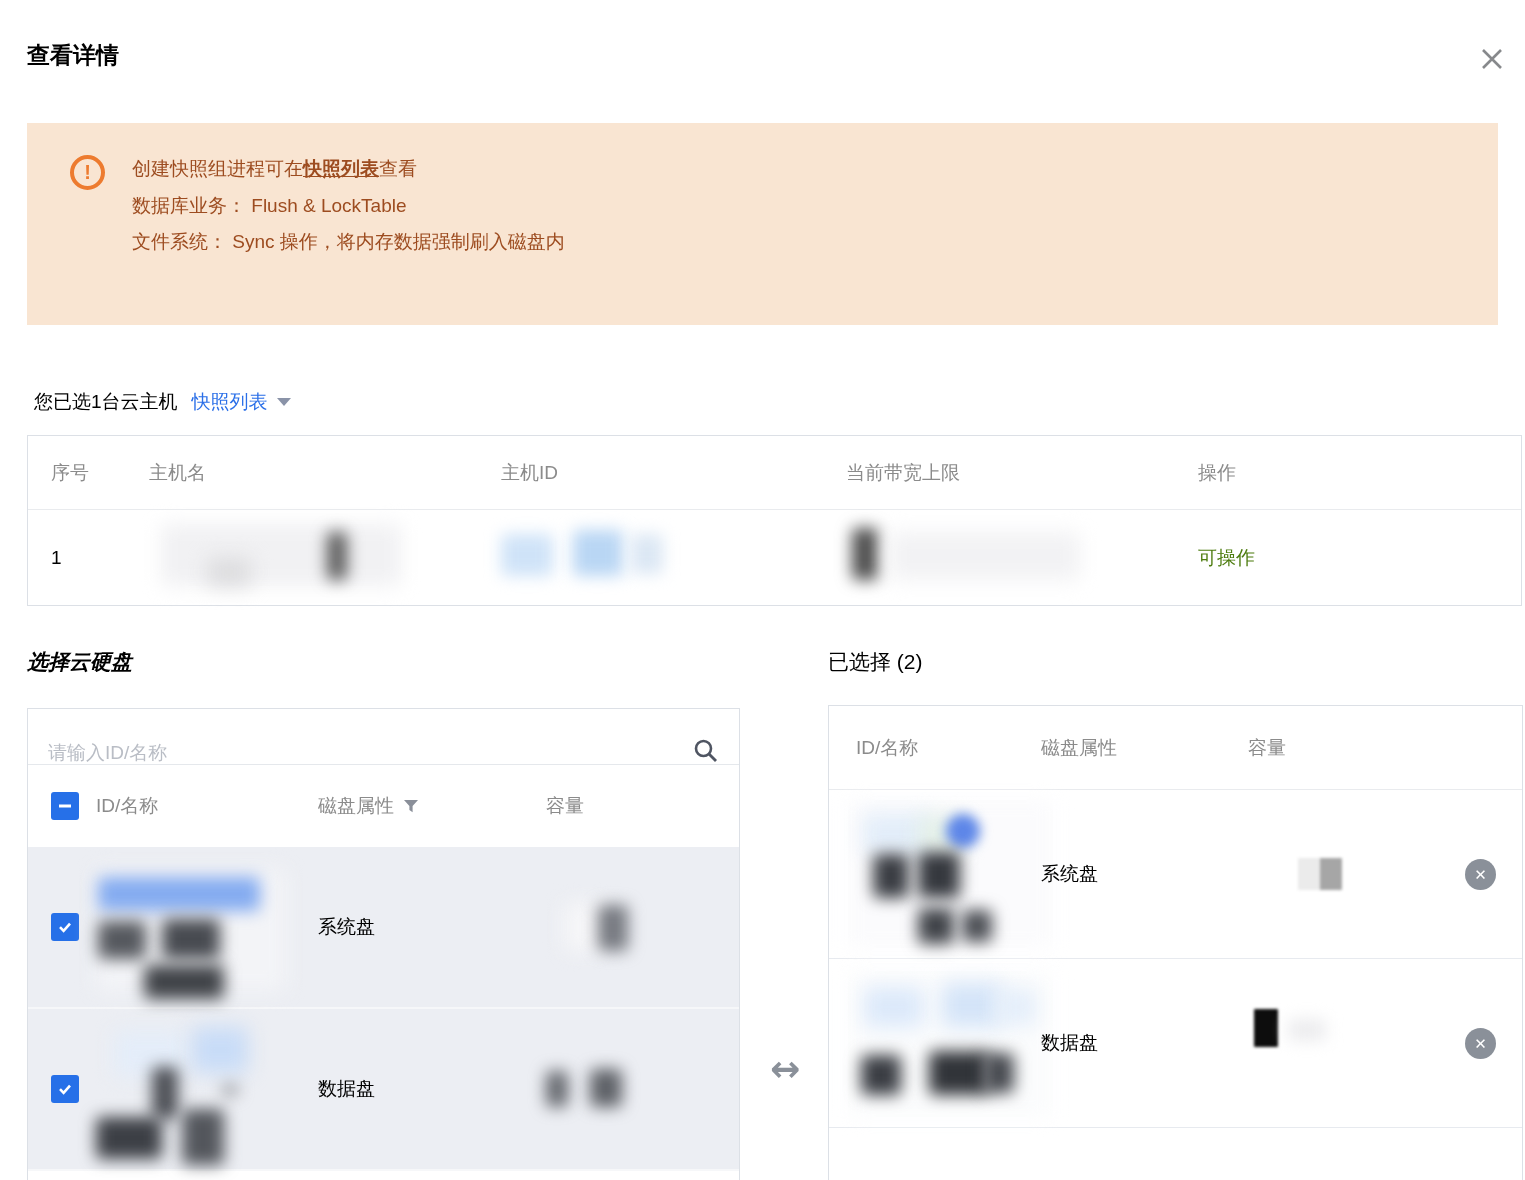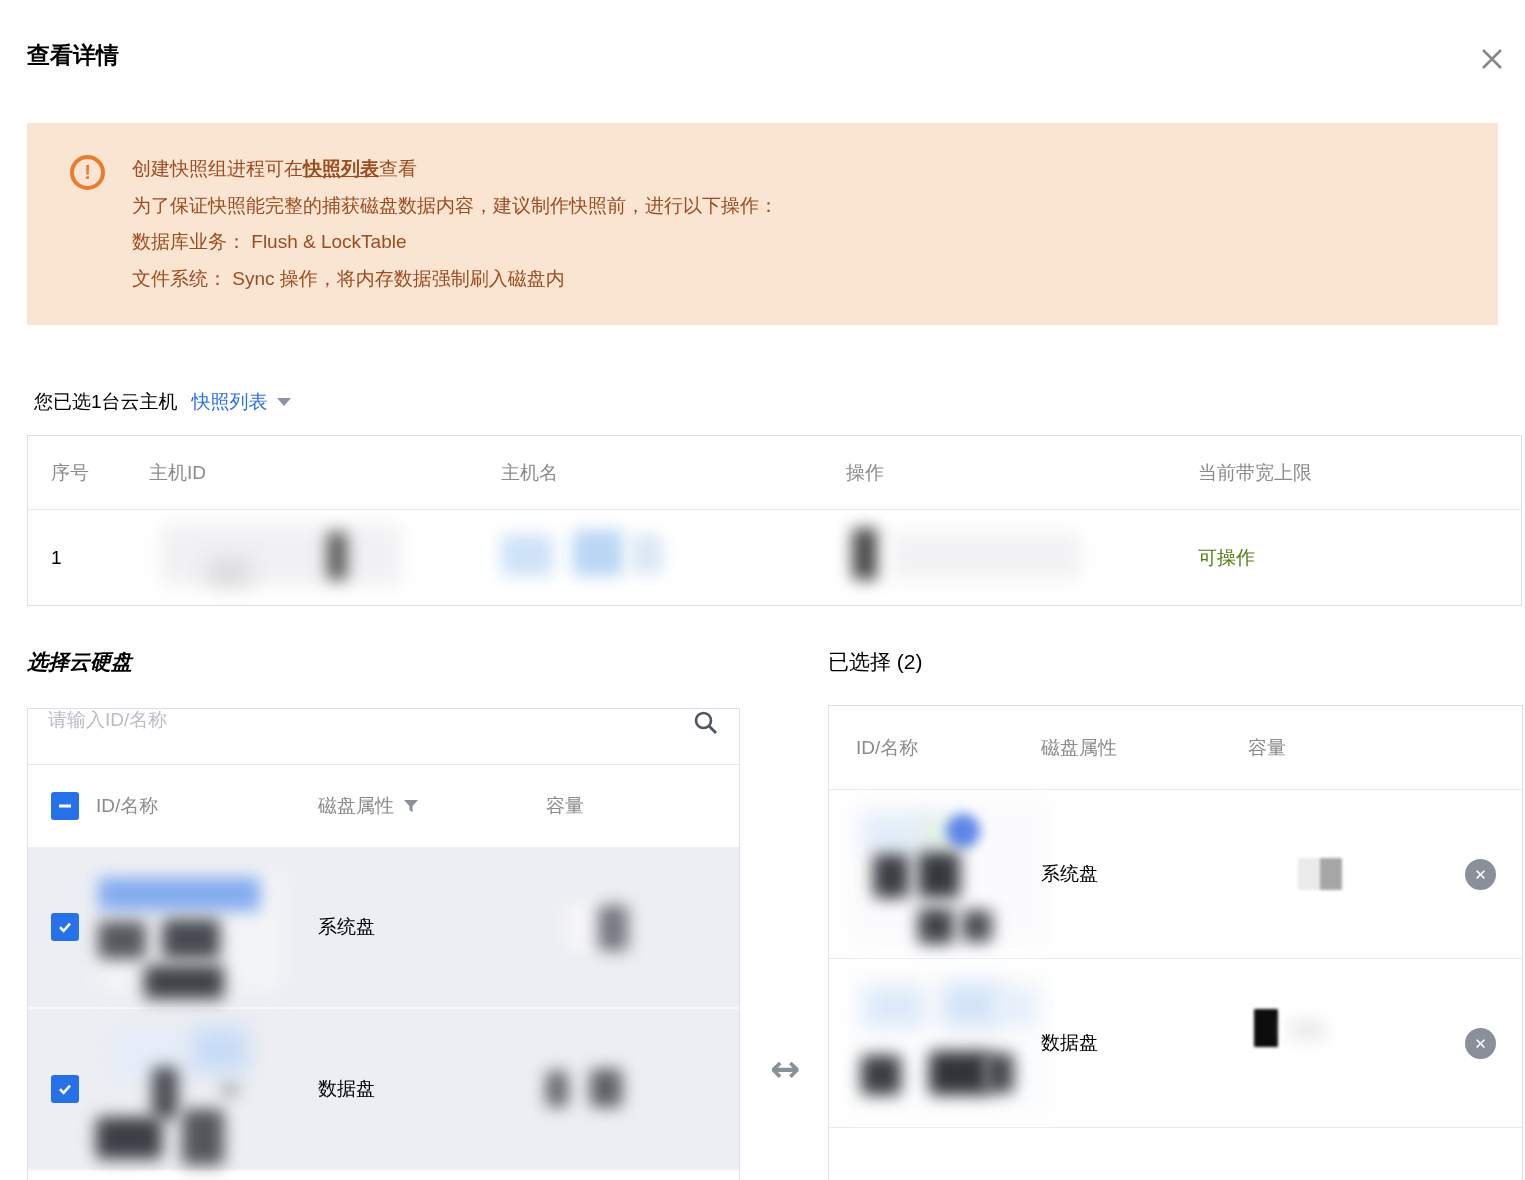--- a/index.html
+++ b/index.html
@@ -44,21 +44,21 @@
   .action-ok { color:#4d7c0f; }
 
   
   .sec-left-title  { left:27px;  top:648px; font-size:21px; font-weight:700;font-style:italic; }
   .sec-right-title { left:828px; top:648px; font-size:21px; font-weight:400; }
 
   
   .panel-left { left:27px; top:708px; width:713px; height:475px;
                 border:1px solid #dce0e6; background:#fff; }
   .search-row { height:56px; border-bottom:1px solid #e5e8ec;
-                display:flex; align-items:flex-start; padding:0 20px; }
+                display:flex; align-items:flex-end; padding:0 20px; }
   .search-input { flex:1; border:none; outline:none; font-size:19px;
                   font-family:inherit; color:#333; background:transparent; }
   .search-input::placeholder { color:#b9bdc5; }
   .lp-header, .lp-row { display:grid; padding-left:23px;
                 grid-template-columns:45px 222px 228px 1fr; align-items:center; }
   .lp-header { height:82px; color:#8b8b8b; font-size:19px; font-weight:500; }
   .lp-row { height:162px; background:#eceef3; border-bottom:2px solid #f6f7f9;
             font-size:19px; cursor:pointer; }
   .lp-cell { position:relative; height:100%; display:flex; align-items:center; }
 
@@ -100,39 +100,38 @@
     <path d="M6 6 L24 24 M24 6 L6 24" stroke="#87898c" stroke-width="2.6" fill="none"></path>
   </svg>
 </div>
 
 <div class="abs banner">
   <div class="warn-icon">!</div>
   <div class="banner-text">
     <div>
       <span>创建快照组进程可在</span><span class="banner-link">快照列表</span><span>查看</span>
     </div>
-    <div>为了保证快照能完整的捕获磁盘数据内容，建议制作快照前，进行以下操作：</div>
     <div>数据库业务： Flush &amp; LockTable</div>
     <div>文件系统： Sync 操作，将内存数据强制刷入磁盘内</div>
   </div>
 </div>
 
 <div class="abs sel-line">
   <span>您已选1台云主机</span>
   <span class="sel-link">快照列表</span>
   <span class="caret-down"></span>
 </div>
 
 <div class="abs host-table">
   <div class="ht-header">
     <div>序号</div>
+    <div>主机名</div>
     <div>主机ID</div>
-    <div>主机名</div>
+    <div>当前带宽上限</div>
     <div>操作</div>
-    <div>当前带宽上限</div>
   </div>
   <div class="ht-row">
     <div class="ht-cell">1</div>
     <div class="ht-cell">
       <span class="blob soft" style="left:12px;top:14px;width:240px;height:62px;background:#f1f1f3;"></span>
       <span class="blob" style="left:178px;top:22px;width:20px;height:48px;background:#5a5a5a;"></span>
       <span class="blob soft" style="left:58px;top:48px;width:44px;height:28px;background:#dcdcde;"></span>
     </div>
     <div class="ht-cell">
       <span class="blob" style="left:0px;top:24px;width:52px;height:42px;background:#cfe3f8;"></span>

